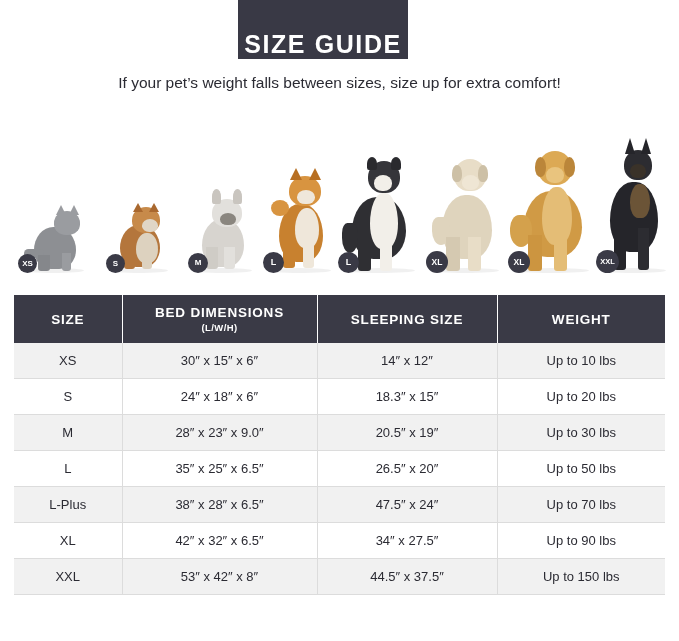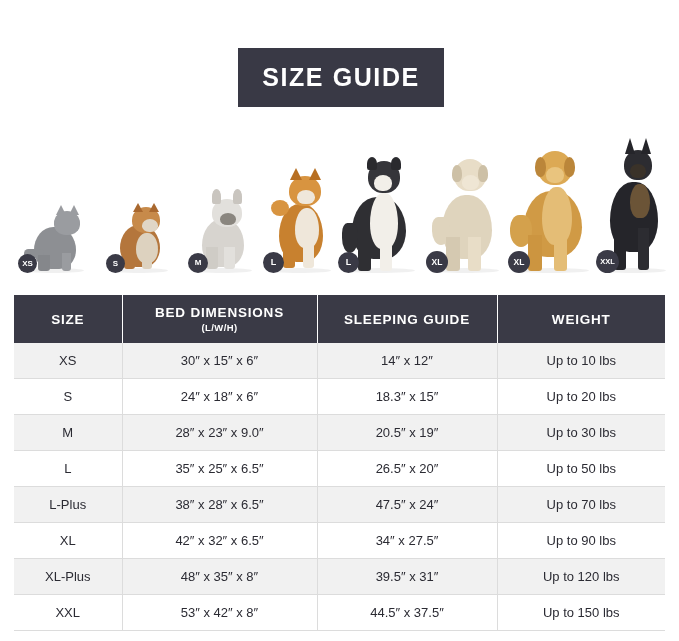--- a/index.html
+++ b/index.html
@@ -29,27 +29,26 @@
     left: 0;
     top: 0;
     width: 679px;
     height: 59px;
     background: #ffffff;
   }
   .header-inner {
     position: absolute;
     left: 238px;
     top: 0;
-    width: 206px;
+    width: 170px;
     height: 59px;
     background: #393945;
     display: flex;
-    align-items: center;
+    align-items: flex-end;
     justify-content: center;
-    margin-top: 48px;
   }
   .header-title {
     color: #ffffff;
     font-size: 25px;
     font-weight: bold;
     letter-spacing: 1.6px;
     white-space: nowrap;
   }
 
   
@@ -177,20 +176,21 @@
 <body>
 
 <div class="page">
 
   <div class="header-band">
     <div class="header-inner">
       <div class="header-title">SIZE GUIDE</div>
     </div>
   </div>
 
+  <div class="subtitle">If your pet’s weight falls between sizes, size up for extra comfort!</div>
 
   <div class="dogs">
 
     <div class="dog" style="left:10px; width:70px; height:72px;">
       <div class="dog-art">
         <div class="floor-shadow"></div>
         <div class="sil" style="left:16px; top:26px; width:42px; height:42px; background:#8d8f93;"></div>
         <div class="head" style="left:36px; top:10px; width:26px; height:24px; background:#9a9ca0;"></div>
         <div class="ear" style="left:38px; top:4px; width:0;height:0;border-left:5px solid transparent;border-right:5px solid transparent;border-bottom:10px solid #9a9ca0;"></div>
         <div class="ear" style="left:51px; top:4px; width:0;height:0;border-left:5px solid transparent;border-right:5px solid transparent;border-bottom:10px solid #9a9ca0;"></div>
@@ -322,21 +322,21 @@
       <thead>
         <tr>
           <th>
             <span>SIZE</span>
           </th>
           <th>
             <span>BED DIMENSIONS</span>
             <span class="sub">(L/W/H)</span>
           </th>
           <th>
-            <span>SLEEPING GUIDE</span>
+            <span>SLEEPING SIZE</span>
           </th>
           <th>
             <span>WEIGHT</span>
           </th>
         </tr>
       </thead>
       <tbody>
         <tr>
           <td>XS</td>
           <td>30″ x 15″ x 6″</td>
@@ -367,26 +367,20 @@
           <td>47.5″ x 24″</td>
           <td>Up to 70 lbs</td>
         </tr>
         <tr>
           <td>XL</td>
           <td>42″ x 32″ x 6.5″</td>
           <td>34″ x 27.5″</td>
           <td>Up to 90 lbs</td>
         </tr>
         <tr>
-          <td>XL-Plus</td>
-          <td>48″ x 35″ x 8″</td>
-          <td>39.5″ x 31″</td>
-          <td>Up to 120 lbs</td>
-        </tr>
-        <tr>
           <td>XXL</td>
           <td>53″ x 42″ x 8″</td>
           <td>44.5″ x 37.5″</td>
           <td>Up to 150 lbs</td>
         </tr>
       </tbody>
     </table>
   </div>
 
 </div>

